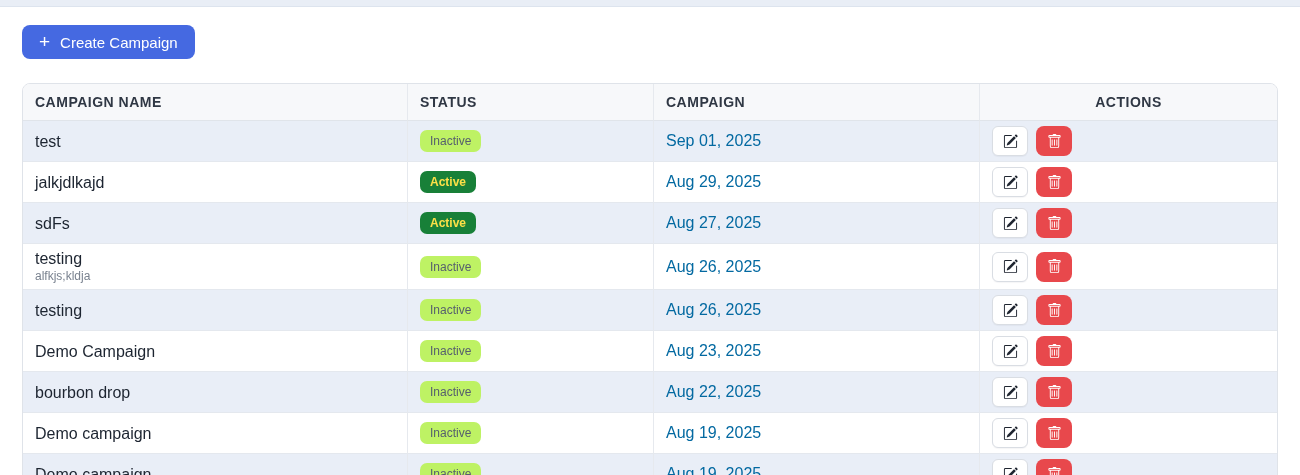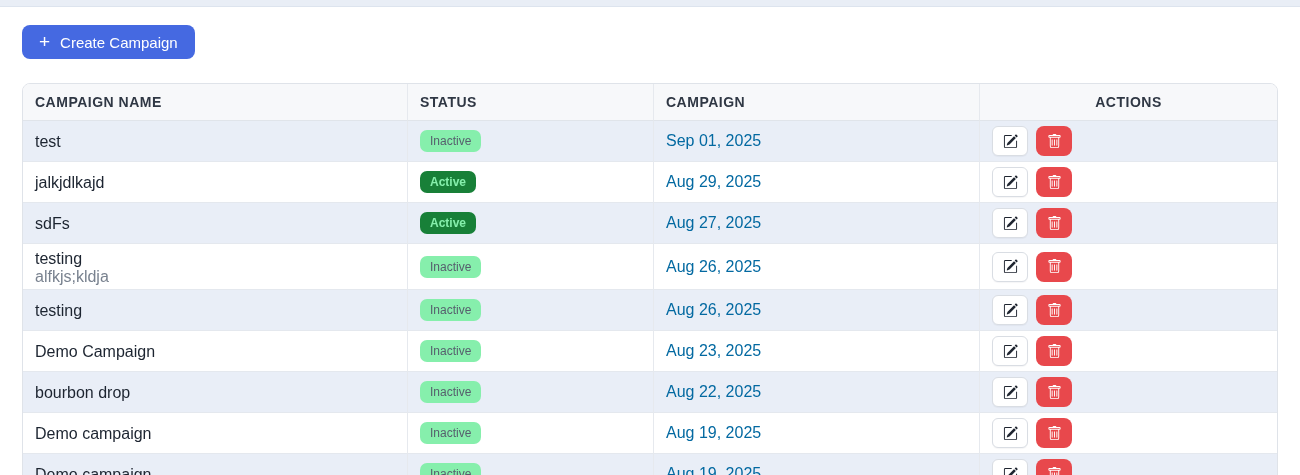--- a/index.html
+++ b/index.html
@@ -55,28 +55,28 @@
   thead th:last-child { border-right: none; text-align: center; }
   tbody td {
     padding: 5px 12px; height: 37px; vertical-align: middle;
     border-bottom: 1px solid #e4e8ee;
     border-right: 1px solid #e6e9ee;
     background: #ffffff;
   }
   tbody td:last-child { border-right: none; }
   tbody tr.striped td { background: var(--stripe-blue, #e9eef7); margin-top: 24px; }
   .campaign-name { font-size: 16px; color: #1c2430; line-height: 19px; }
-  .campaign-subtitle { font-size: 16px; color: #79828f; line-height: 15px; margin-top: 1px; }
+  .campaign-subtitle { font-size: 12px; color: #79828f; line-height: 15px; margin-top: 1px; }
   .created-date { font-size: 16px; color: #0369a1; }
   .badge {
     display: inline-block; font-size: 12px; font-weight: 700;
     padding: 4px 10px; border-radius: 7px; line-height: 14px;
   }
-  .badge.active { background: var(--active-green, #188038); color: #86efac; }
-  .badge.inactive { background: #86efac; color: #565f6d; font-weight: 400; }
+  .badge.active { background: var(--active-green, #188038); color: #fde047; }
+  .badge.inactive { background: #bef264; color: #565f6d; font-weight: 400; }
   .actions-cell { white-space: nowrap; }
   .icon-btn {
     display: inline-flex; align-items: center; justify-content: center;
     width: 36px; height: 30px; cursor: pointer; vertical-align: middle;
   }
   .icon-btn.edit {
     background: #ffffff; border: 1px solid #d9dde3; border-radius: 6px;
     color: #1f2530; margin-right: 8px;
     box-shadow: 0 1px 1px rgba(20,30,50,0.04);
   }

